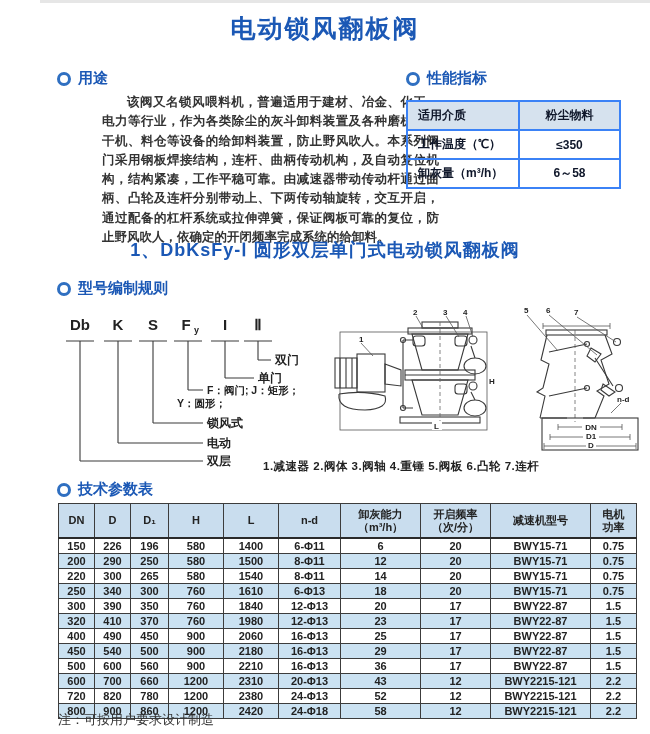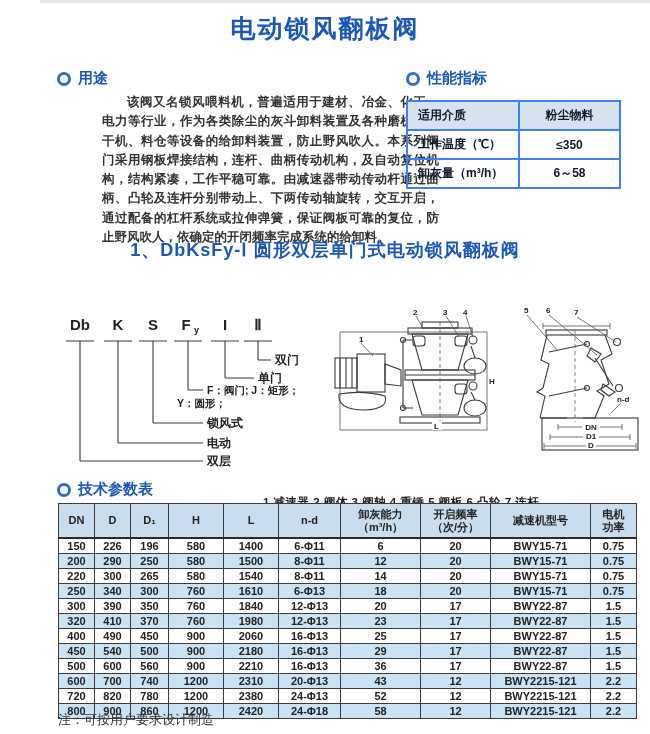--- a/index.html
+++ b/index.html
@@ -28,21 +28,21 @@
   svg text{fill:#222;}
   .dletter{font-size:15px;font-weight:600;}
   .dsub{font-size:9px;font-weight:600;}
   .dlabel{font-size:12px;font-weight:bold;}
   .dsmall{font-size:10.5px;font-weight:bold;}
   .tiny{font-size:8px;font-weight:bold;}
   .tech-line{stroke:#3a3a3a;stroke-width:1.1;fill:none;}
   .thin{stroke:#555;stroke-width:0.8;fill:none;}
   .dash{stroke:#666;stroke-width:0.8;fill:none;stroke-dasharray:4 3;}
   .part-caption{position:absolute;left:263px;top:459px;width:387px;font-size:11.5px;
-        font-weight:bold;color:#222;letter-spacing:0.5px;margin-top:36px;}
+        font-weight:bold;color:#222;letter-spacing:0.5px;}
   
   .tech{position:absolute;left:58px;top:503px;border-collapse:collapse;table-layout:fixed;width:578px;}
   .tech th{border:1px solid #3c3c3c;border-bottom:2px solid #2a2a2a;background:#c9ddee;
         font-size:11px;font-weight:bold;white-space:pre-line;height:33px;line-height:13px;padding:0;}
   .tech td{border:1px solid #3c3c3c;font-size:11px;font-weight:600;text-align:center;
         height:14px;line-height:14px;padding:0;}
   .tech tbody tr:nth-child(even){background:#cbe2f2;}
   .note{position:absolute;left:58px;top:711px;font-size:13px;font-weight:400;color:#333;}
 </style>
 </head>
@@ -75,20 +75,24 @@
         </tr>
         <tr>
           <th>卸灰量（m³/h）</th>
           <td>6～58</td>
         </tr>
       </tbody>
   </table>
 
   <div class="sec1-title">1、DbKsFy-Ⅰ 圆形双层单门式电动锁风翻板阀</div>
 
+  <div class="sec-head" style="left:57px;top:279px;">
+    <span class="ring"></span>
+    <span>型号编制规则</span>
+  </div>
 
   <svg class="modelsvg" width="285" height="175" viewBox="0 0 285 175">
 
     <text class="dletter" x="25" y="28" text-anchor="middle">Db</text>
     <text class="dletter" x="63" y="28" text-anchor="middle">K</text>
     <text class="dletter" x="98" y="28" text-anchor="middle">S</text>
     <text class="dletter" x="131" y="28" text-anchor="middle">F</text>
     <text class="dsub" x="139" y="31">y</text>
     <text class="dletter" x="170" y="28" text-anchor="middle">I</text>
     <text class="dletter" x="203" y="28" text-anchor="middle">Ⅱ</text>
@@ -341,21 +345,21 @@
           <td>2210</td>
           <td>16-Φ13</td>
           <td>36</td>
           <td>17</td>
           <td>BWY22-87</td>
           <td>1.5</td>
         </tr>
         <tr>
           <td>600</td>
           <td>700</td>
-          <td>740</td>
+          <td>660</td>
           <td>1200</td>
           <td>2310</td>
           <td>20-Φ13</td>
           <td>43</td>
           <td>12</td>
           <td>BWY2215-121</td>
           <td>2.2</td>
         </tr>
         <tr>
           <td>720</td>

